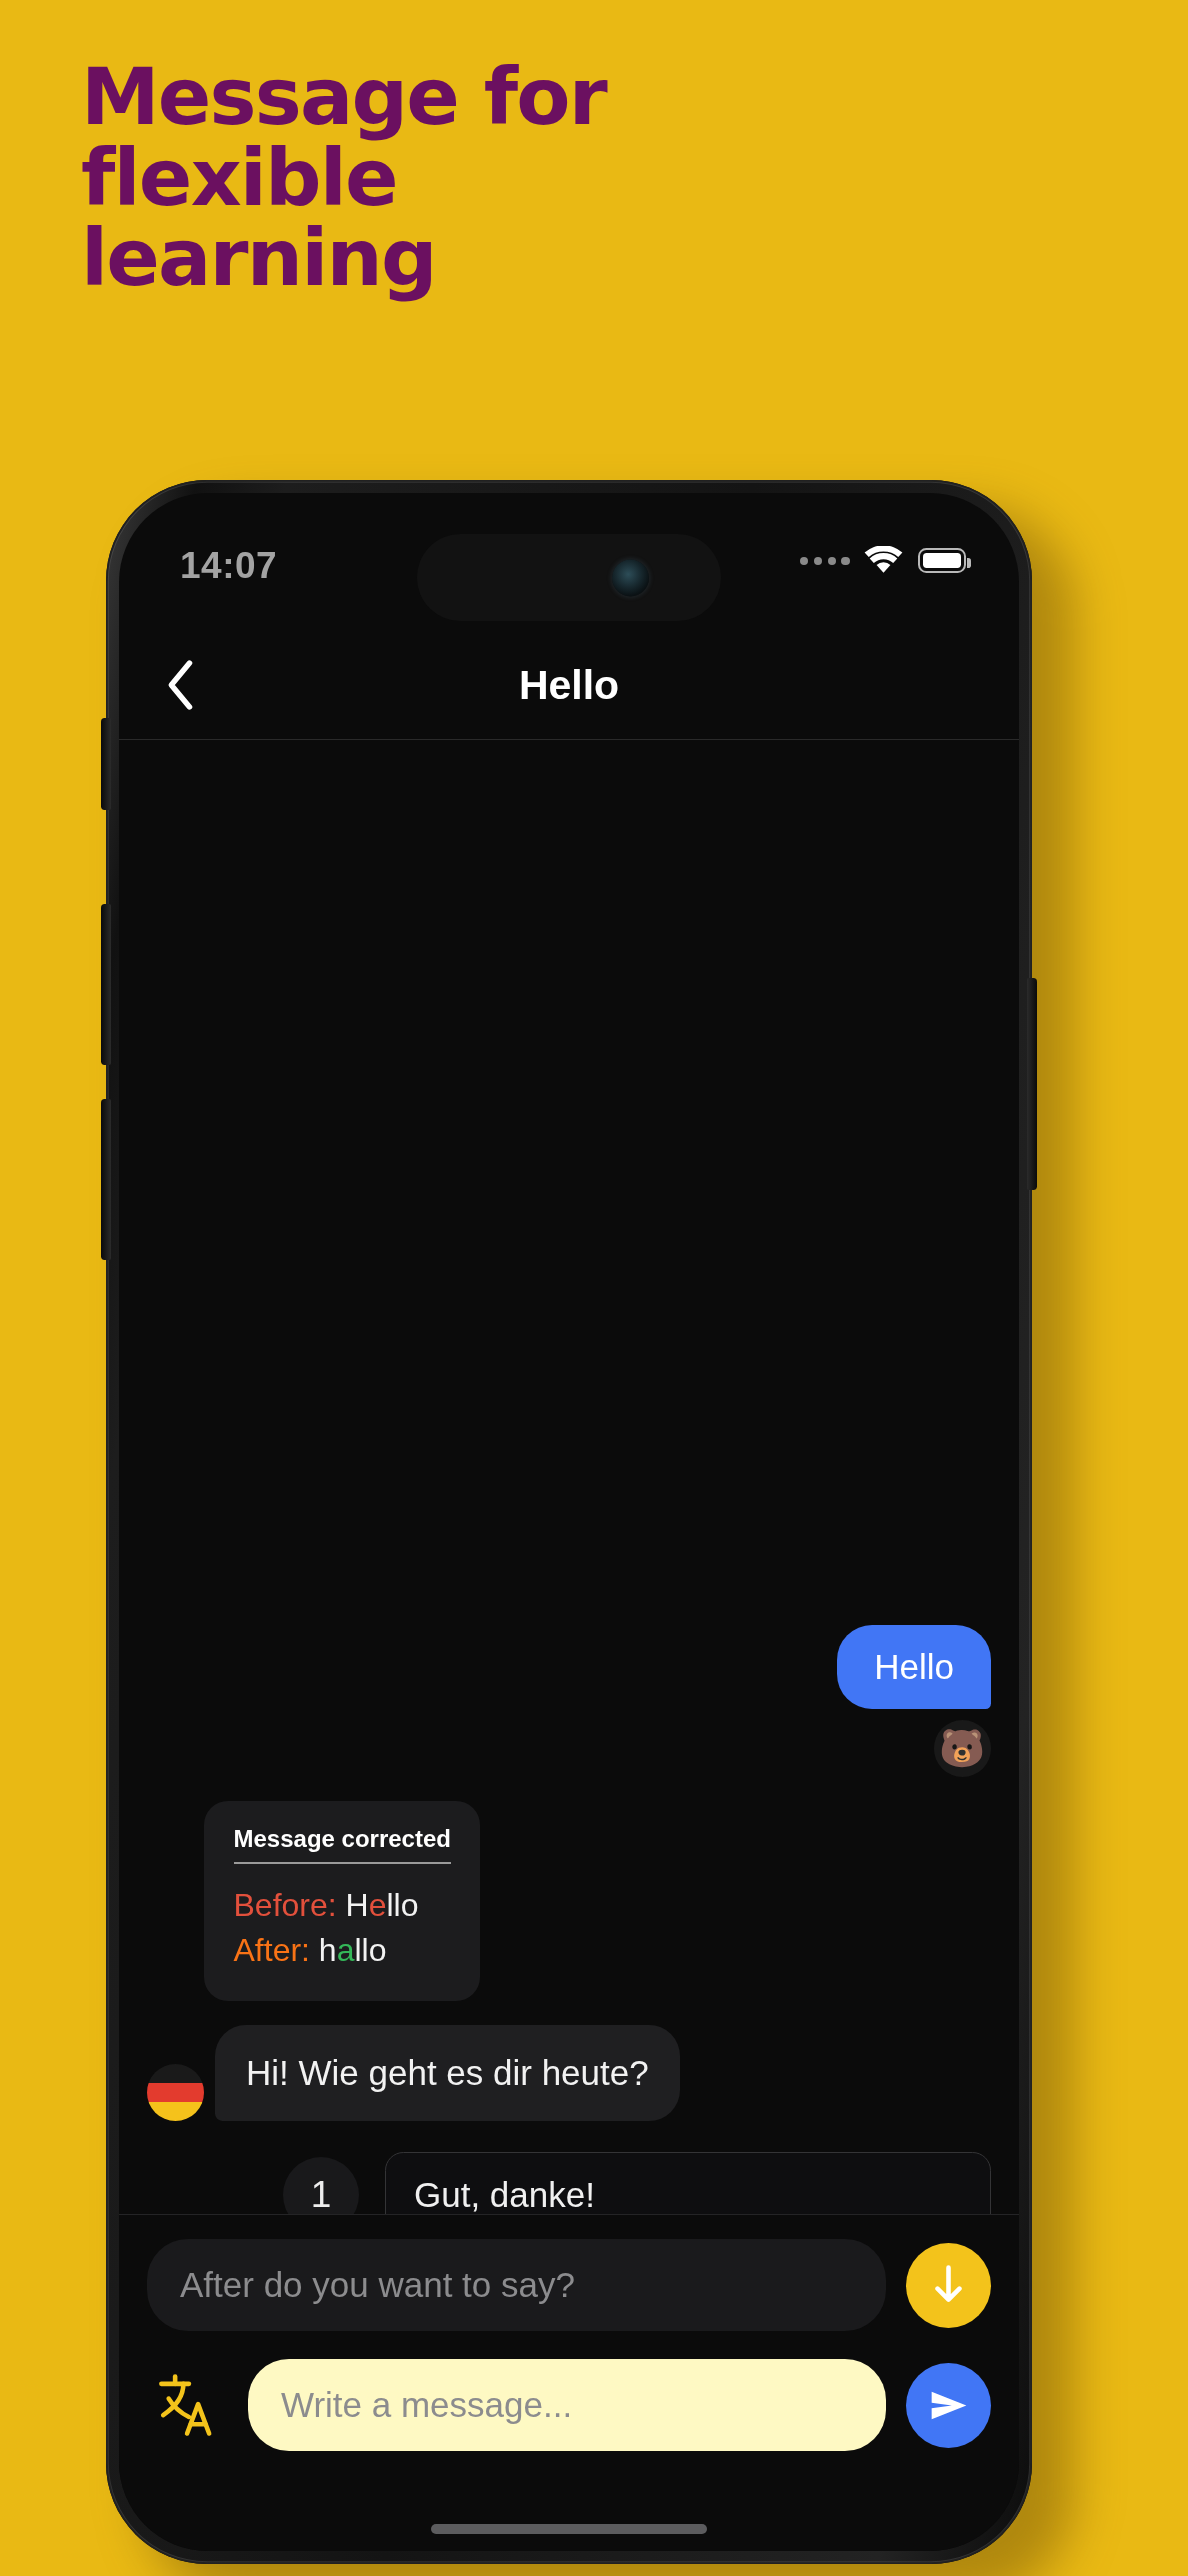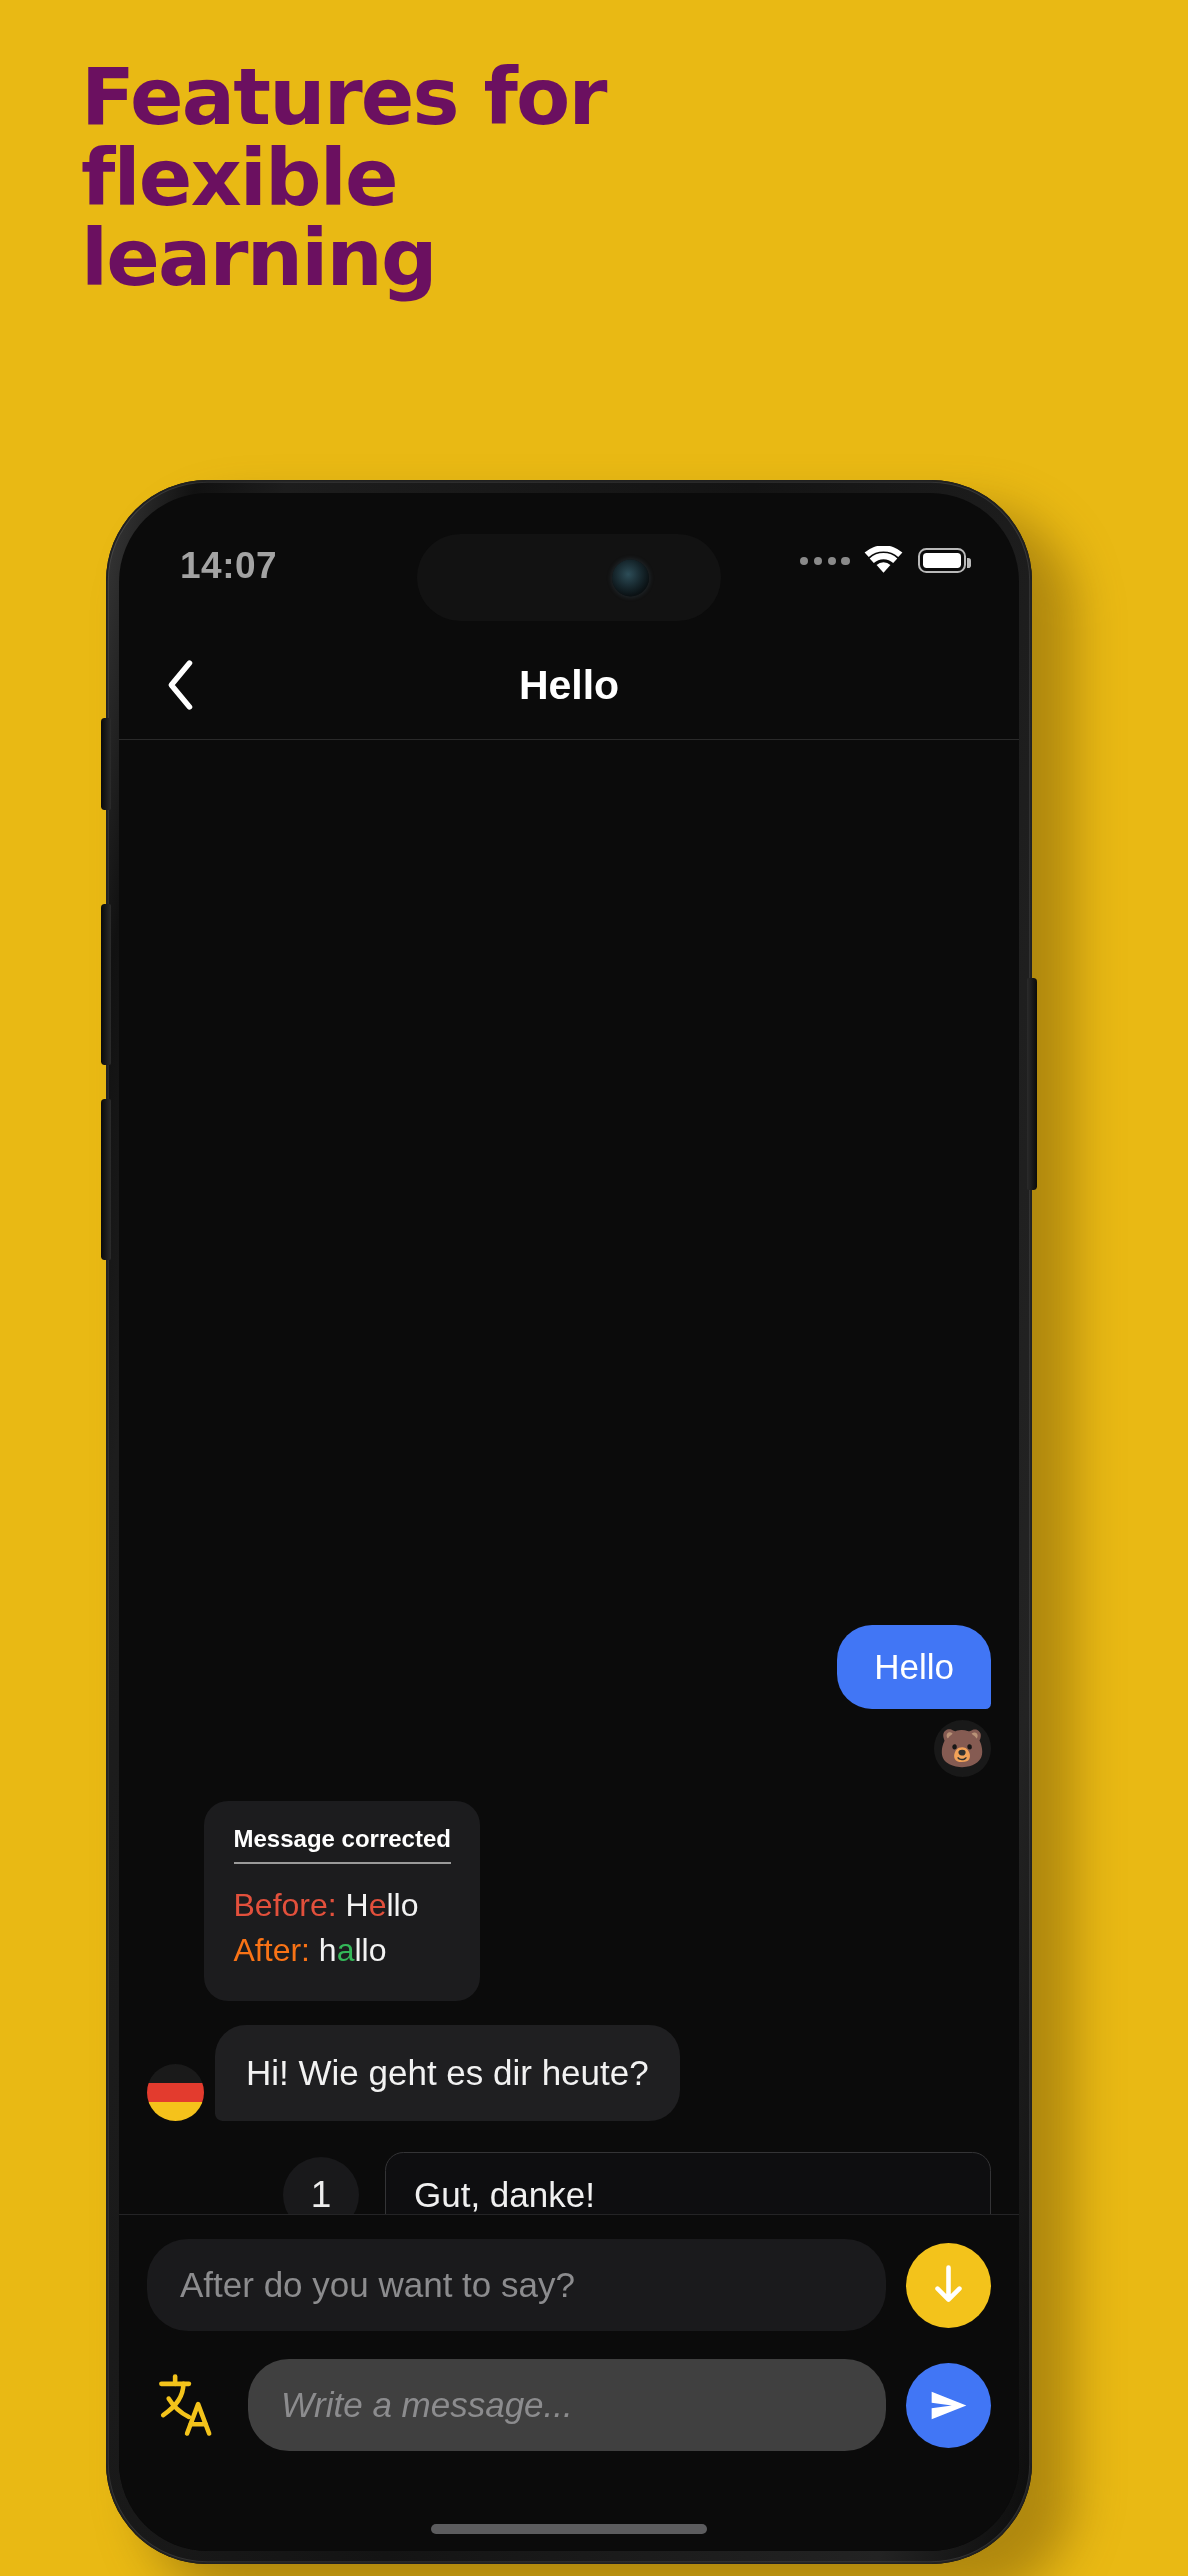--- a/index.html
+++ b/index.html
@@ -254,45 +254,44 @@
     background:#F3C31B;
     display:flex; align-items:center; justify-content:center;
     flex:0 0 85px;
   }
   .translate-icon {
     width:81px; height:81px; flex:0 0 81px;
     display:flex; align-items:center; justify-content:center;
   }
   .write-field {
     flex:1;
-    background:#404040;
+    background:#fef9c3;
     border-radius:41px;
     padding:26px 33px;
     color:#8C8C8E;
     font-size:35px;
-    font-style:italic;
   }
   .btn-send {
     width:85px; height:85px; border-radius:50%;
     background:#4176F5;
     display:flex; align-items:center; justify-content:center;
     flex:0 0 85px;
   }
   .home-ind {
     position:absolute; left:50%; bottom:16.6px;
     transform:translateX(-50%);
     width:276px; height:10px; border-radius:5.5px;
     background:#5c5c5e;
   }
 </style>
 </head>
 <body>
 
 <div class="headline">
-  <span class="l">Features for</span>
+  <span class="l">Message for</span>
   <span class="l">flexible</span>
   <span class="l">learning</span>
 </div>
 
 <div class="phone-wrap">
   <div class="phone-shadow"></div>
   <div class="phone-frame">
     <div class="frame-hl"></div>
     <div class="side-btn sb1"></div>
     <div class="side-btn sb2"></div>

